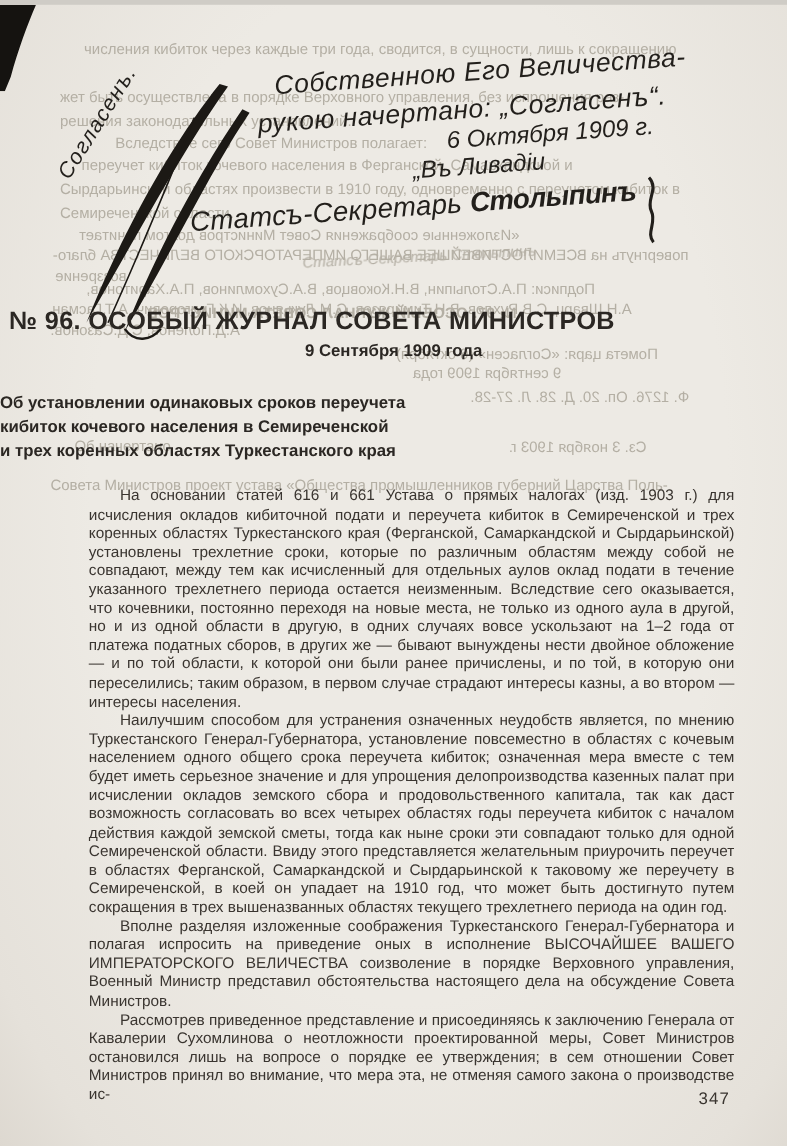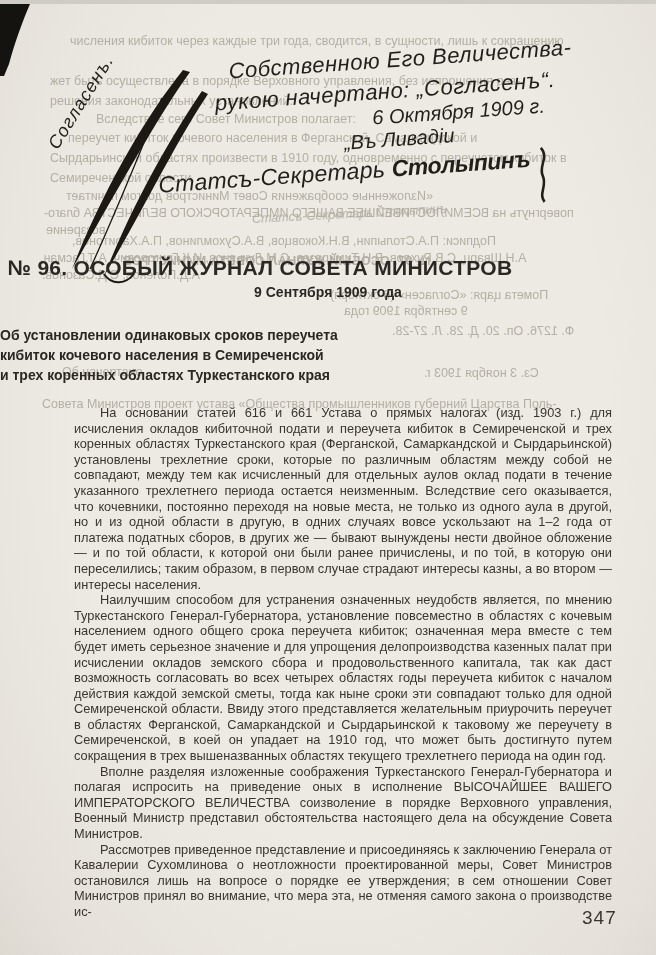--- a/index.html
+++ b/index.html
@@ -73,21 +73,21 @@
     line-height:20px;color:#2b2723;
   }
   
   .body-text{
     position:absolute;top:401px;left:74px;width:538px;
     font-size:12.8px;line-height:15.6px;text-align:justify;color:#3a3530;
   }
   .body-text p{margin:0;text-indent:26px;}
   .page-number{
     position:absolute;top:903px;left:582px;
-    font-size:19px;letter-spacing:1px;color:#3a3530;
+    font-size:14px;letter-spacing:1px;color:#3a3530;
   }
 </style>
 </head>
 <body>
 
 <div class="page">
 
   <div class="ghost-layer">
     <div class="g0">числения кибиток через каждые три года, сводится, в сущности, лишь к сокращению</div>
     <div class="g2">жет быть осуществлена в порядке Верховного управления, без испрошения раз-</div>

